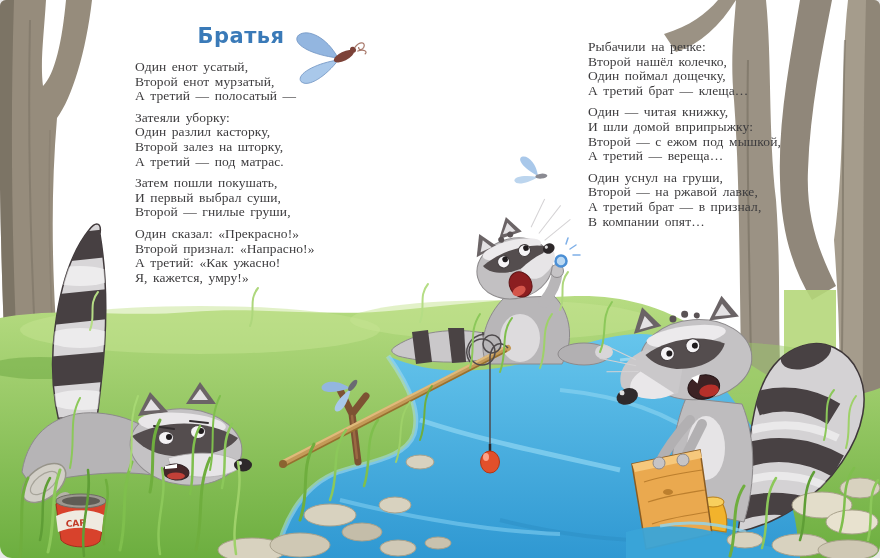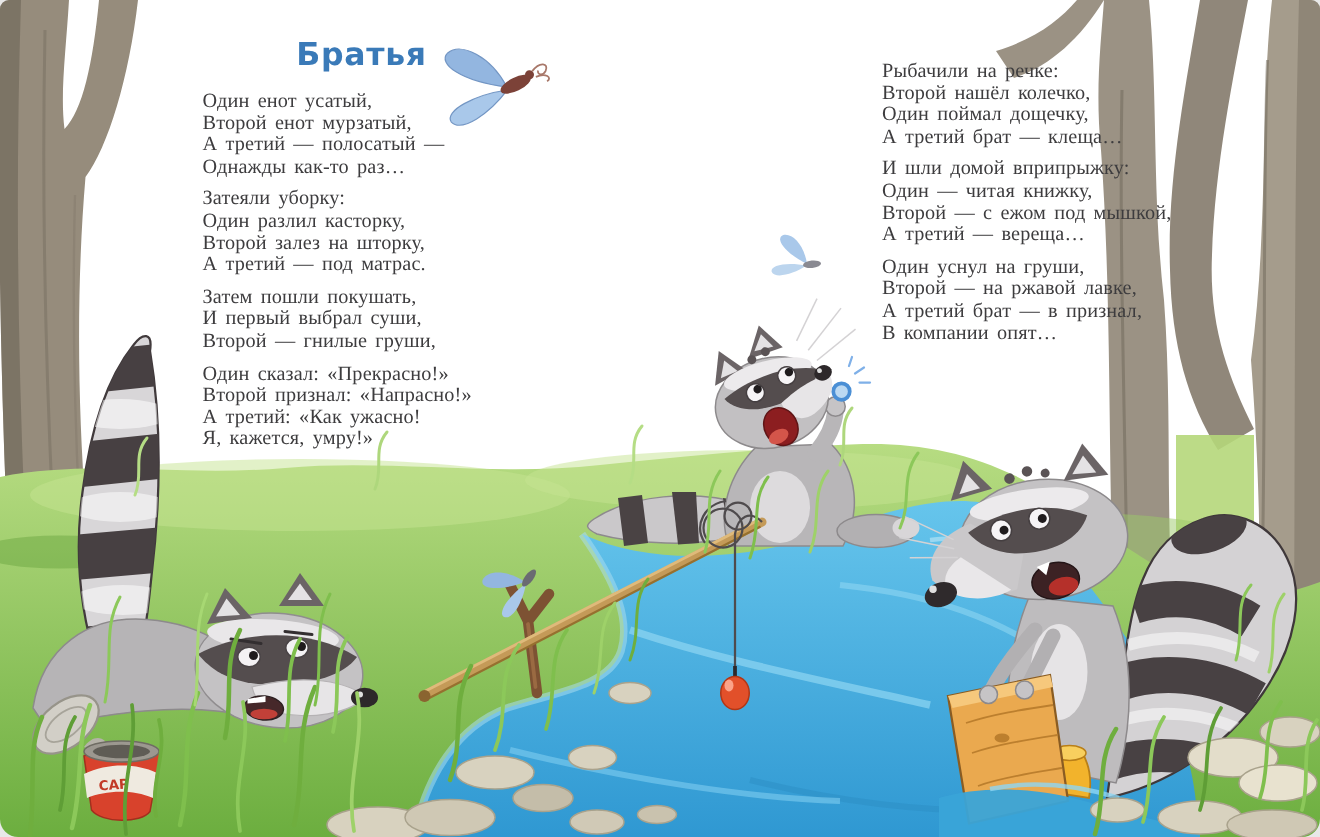--- a/index.html
+++ b/index.html
@@ -342,21 +342,20 @@
       <ellipse cx="6" cy="-1" rx="11" ry="4.5" fill="#6a6a72" transform="rotate(-18 6 -1)"></ellipse>
     </g>
   </svg>
 
   <h1 class="page-title">Братья</h1>
   <div class="poem-col left">
       <p>
         <span class="line">Один енот усатый,</span>
         <span class="line">Второй енот мурзатый,</span>
         <span class="line">А третий — полосатый —</span>
-        <span class="line">Однажды как-то раз…</span>
       </p>
       <p>
         <span class="line">Затеяли уборку:</span>
         <span class="line">Один разлил касторку,</span>
         <span class="line">Второй залез на шторку,</span>
         <span class="line">А третий — под матрас.</span>
       </p>
       <p>
         <span class="line">Затем пошли покушать,</span>
         <span class="line">И первый выбрал суши,</span>
@@ -370,22 +369,22 @@
       </p>
     </div>
   <div class="poem-col right">
       <p>
         <span class="line">Рыбачили на речке:</span>
         <span class="line">Второй нашёл колечко,</span>
         <span class="line">Один поймал дощечку,</span>
         <span class="line">А третий брат — клеща…</span>
       </p>
       <p>
+        <span class="line">Один — читая книжку,</span>
         <span class="line">И шли домой вприпрыжку:</span>
-        <span class="line">Один — читая книжку,</span>
         <span class="line">Второй — с ежом под мышкой,</span>
         <span class="line">А третий — вереща…</span>
       </p>
       <p>
         <span class="line">Один уснул на груши,</span>
         <span class="line">Второй — на ржавой лавке,</span>
         <span class="line">А третий брат — в признал,</span>
         <span class="line">В компании опят…</span>
       </p>
     </div>

